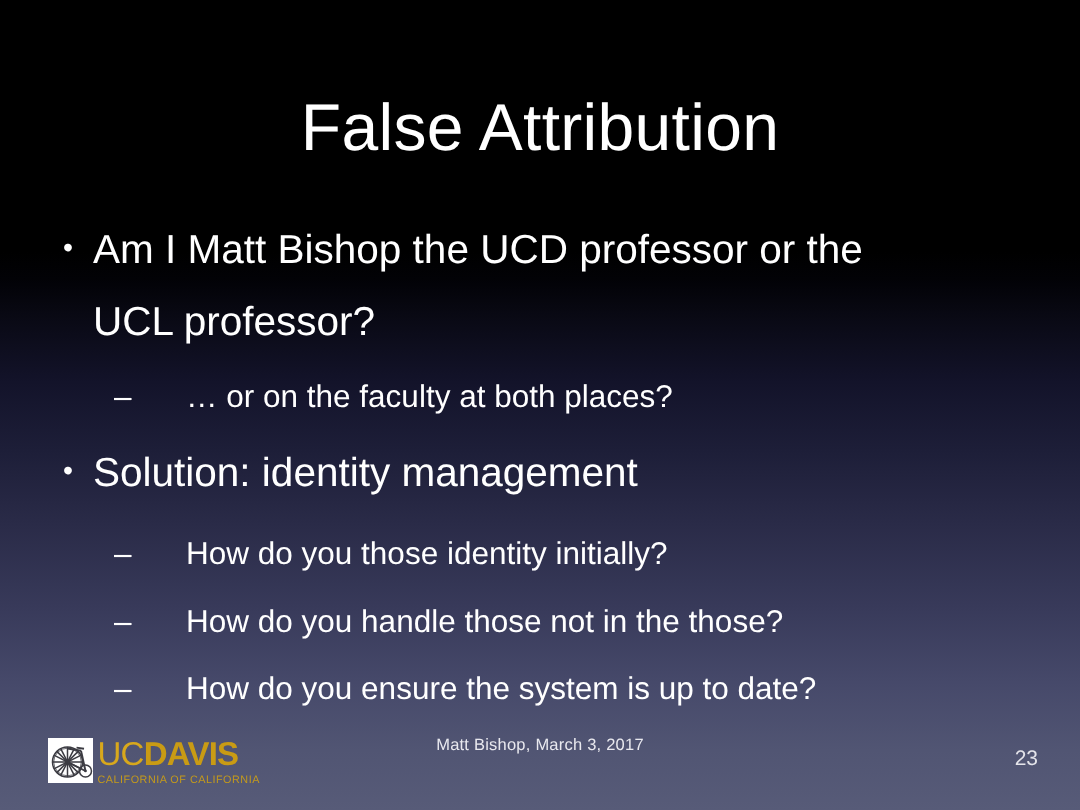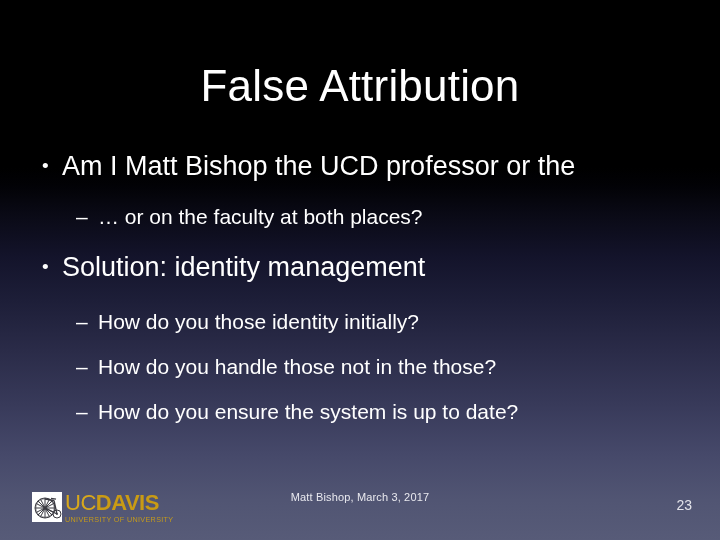--- a/index.html
+++ b/index.html
@@ -94,20 +94,21 @@
     padding-left: 40px;
   }
   .lvl2 .marker {
     width: 22px;
     flex: 0 0 22px;
     font-size: 21px;
     line-height: 45px;
   }
   .lvl2 .btext {
     flex: 1 1 auto;
+    margin-left: 26px;
   }
 
   .spacer-4 { height: 4px; }
   .spacer-8 { height: 8px; }
 
   
   #footer {
     position: absolute;
     left: 0;
     bottom: 0;
@@ -190,20 +191,21 @@
   <div id="title-area">
     <span id="slide-title">False Attribution</span>
   </div>
 
   <div id="body-area">
 
     <div class="bullet-row lvl1">
       <span class="marker">•</span>
       <span class="btext">
         <span>Am I Matt Bishop the UCD professor or the</span>
+        <span class="line2">UCL professor?</span>
       </span>
     </div>
 
     <div class="spacer-4"></div>
 
     <div class="bullet-row lvl2">
       <span class="marker">–</span>
       <span class="btext">… or on the faculty at both places?</span>
     </div>
 
@@ -255,21 +257,21 @@
             <line x1="13" y1="7" x2="22" y2="8.5" stroke-width="1.3"></line>
             <line x1="22" y1="8.5" x2="25" y2="22" stroke-width="1.3"></line>
             <line x1="19" y1="6.4" x2="24" y2="7.2" stroke-width="1.3"></line>
           </g>
           <circle cx="13" cy="16" r="1.6" fill="#3b3b42"></circle>
           <circle cx="25" cy="22" r="0.9" fill="#3b3b42"></circle>
         </svg>
       </div>
       <div id="logo-wordmark">
         <span id="logo-ucdavis"><span id="logo-uc">UC</span><span id="logo-davis">DAVIS</span></span>
-        <span id="logo-univ">UNIVERSITY OF UNIVERSITY</span>
+        <span id="logo-univ">CALIFORNIA OF CALIFORNIA</span>
       </div>
     </div>
 
     <div id="footer-center">Matt Bishop, March 3, 2017</div>
 
     <div id="footer-page">23</div>
 
   </div>
 
 </div>

